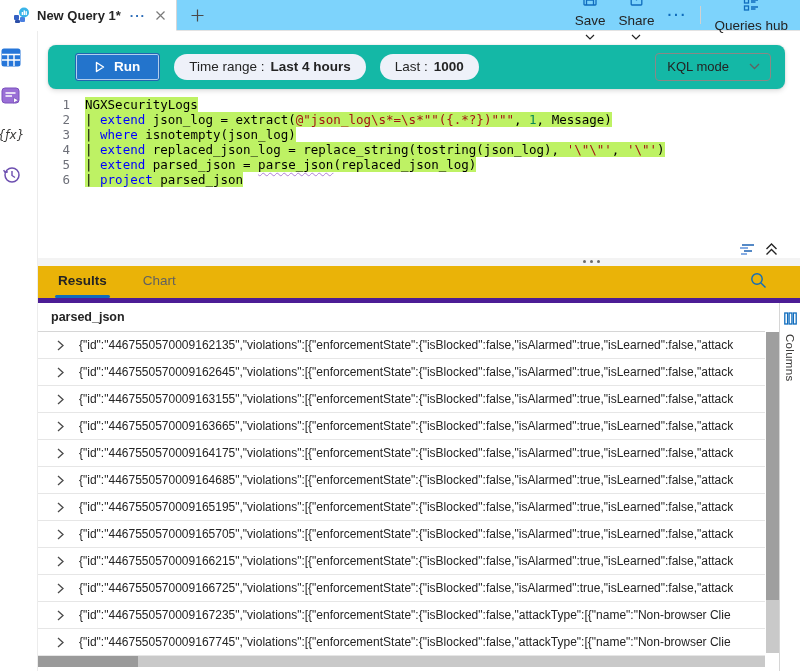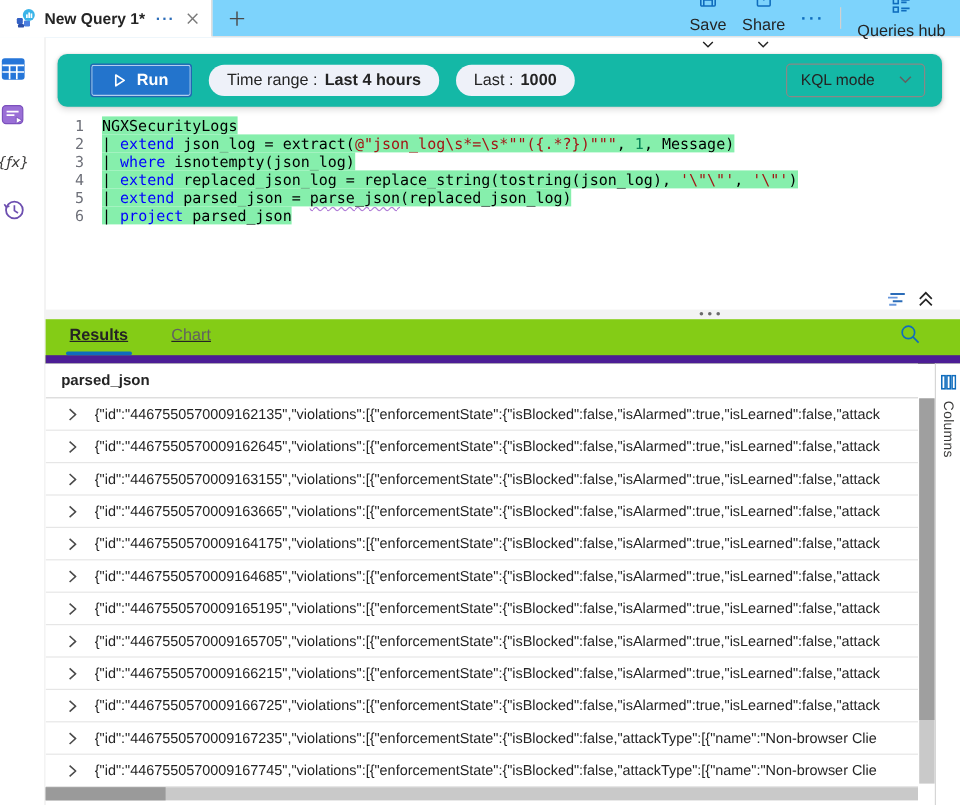--- a/index.html
+++ b/index.html
@@ -43,38 +43,38 @@
   .mode-select { margin-left:auto; display:flex; align-items:center; gap:20px;
     border:1px solid #8a8886; border-radius:4px; padding:5px 10px 6px 11px; font-size:13px; cursor:pointer; }
 
   
   .editor { position:absolute; left:38px; top:97px; right:10px; height:145px;
     font-family:"DejaVu Sans Mono", monospace; font-size:12.5px; line-height:15px; cursor:text; }
   .gutter { position:absolute; left:0; top:0; width:32px; text-align:right; color:#6e7079; }
   .gutter div { height:15px; }
   .code { position:absolute; left:47px; top:0; right:0; white-space:pre; }
   .code-line { height:15px; }
-  .code-line-inner { background:#86efac; }
+  .code-line-inner { background:#bef264; }
   .tk-p { color:#000; }
   .tk-k { color:#0000ff;margin-top:27px; }
   .tk-s { color:#a31515; }
   .tk-n { color:#098658; }
   .tk-f { color:#000; text-decoration: underline wavy #b180d7; text-decoration-thickness:1px; text-underline-offset:3px; }
 
   .editor-actions { position:absolute; right:22px; top:242px; display:flex; align-items:center; gap:9px; }
   .editor-actions > * { cursor:pointer; }
 
   
   .splitter { position:absolute; left:38px; right:0; top:258px; height:8px; background:#f3f3f3; cursor:row-resize; }
   .split-dots { position:absolute; left:545px; top:2px; display:flex; gap:4px; }
   .split-dots i { width:3px; height:3px; border-radius:50%; background:#6a6a6a; }
 
   
-  .rtabs { position:absolute; left:38px; right:0; top:266px; height:37px; background:#84cc16;
-    border-bottom:7px solid #4c1d95; display:flex; align-items:flex-end; padding-left:17px;text-decoration:underline; }
+  .rtabs { position:absolute; left:38px; right:0; top:266px; height:37px; background:#eab308;
+    border-bottom:5px solid #4c1d95; display:flex; align-items:flex-end; padding-left:17px; }
   .rtab { position:relative; font-size:13.5px; padding:8px 3px 10px; margin-right:30px; color:#616161; cursor:pointer; }
   .rtab.active { color:#242424; font-weight:700; }
   .rtab.active::after { content:''; position:absolute; left:0; right:0; bottom:0; height:3px;
     background:#0f6cbd; border-radius:2px; }
   .search-btn { position:absolute; right:33px; bottom:9px; cursor:pointer; }
 
   
   .grid { position:absolute; left:38px; top:303px; width:727px; height:353px; background:#fff; overflow:hidden; }
   .grid-header { height:29px; border-bottom:1px solid #d6d6d6; display:flex; align-items:center;
     padding-left:13px; font-weight:700; font-size:12.5px; color:#242424; }

